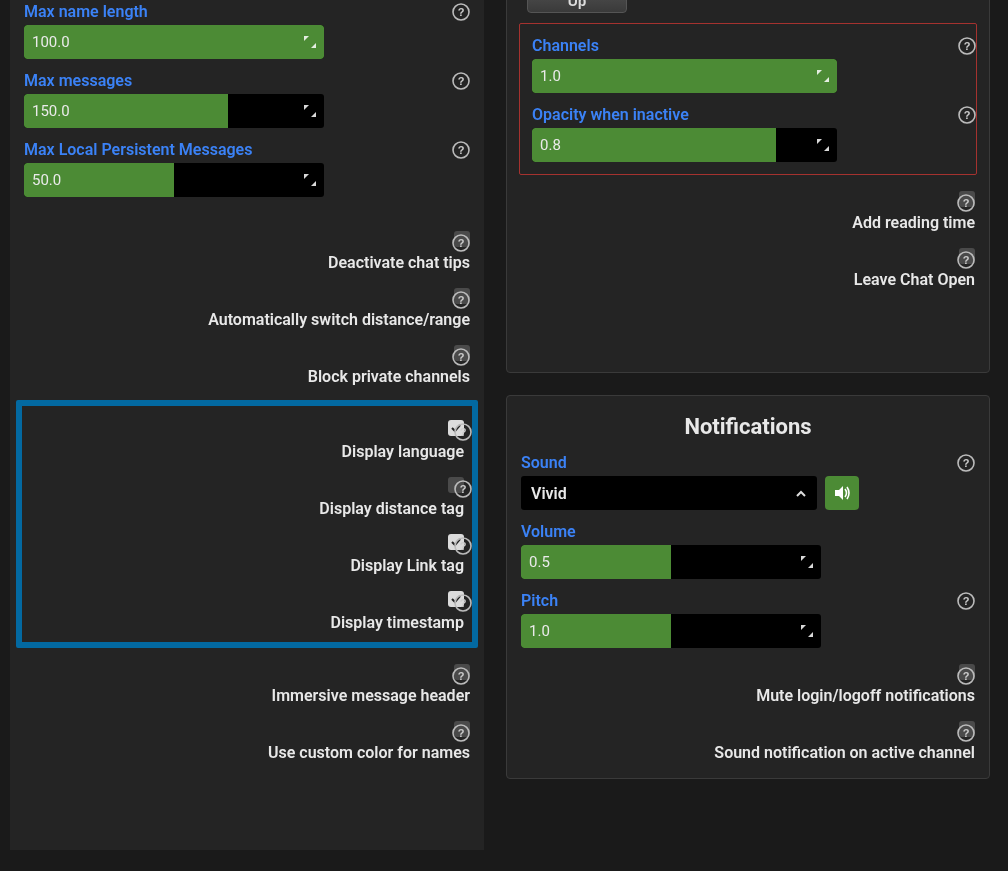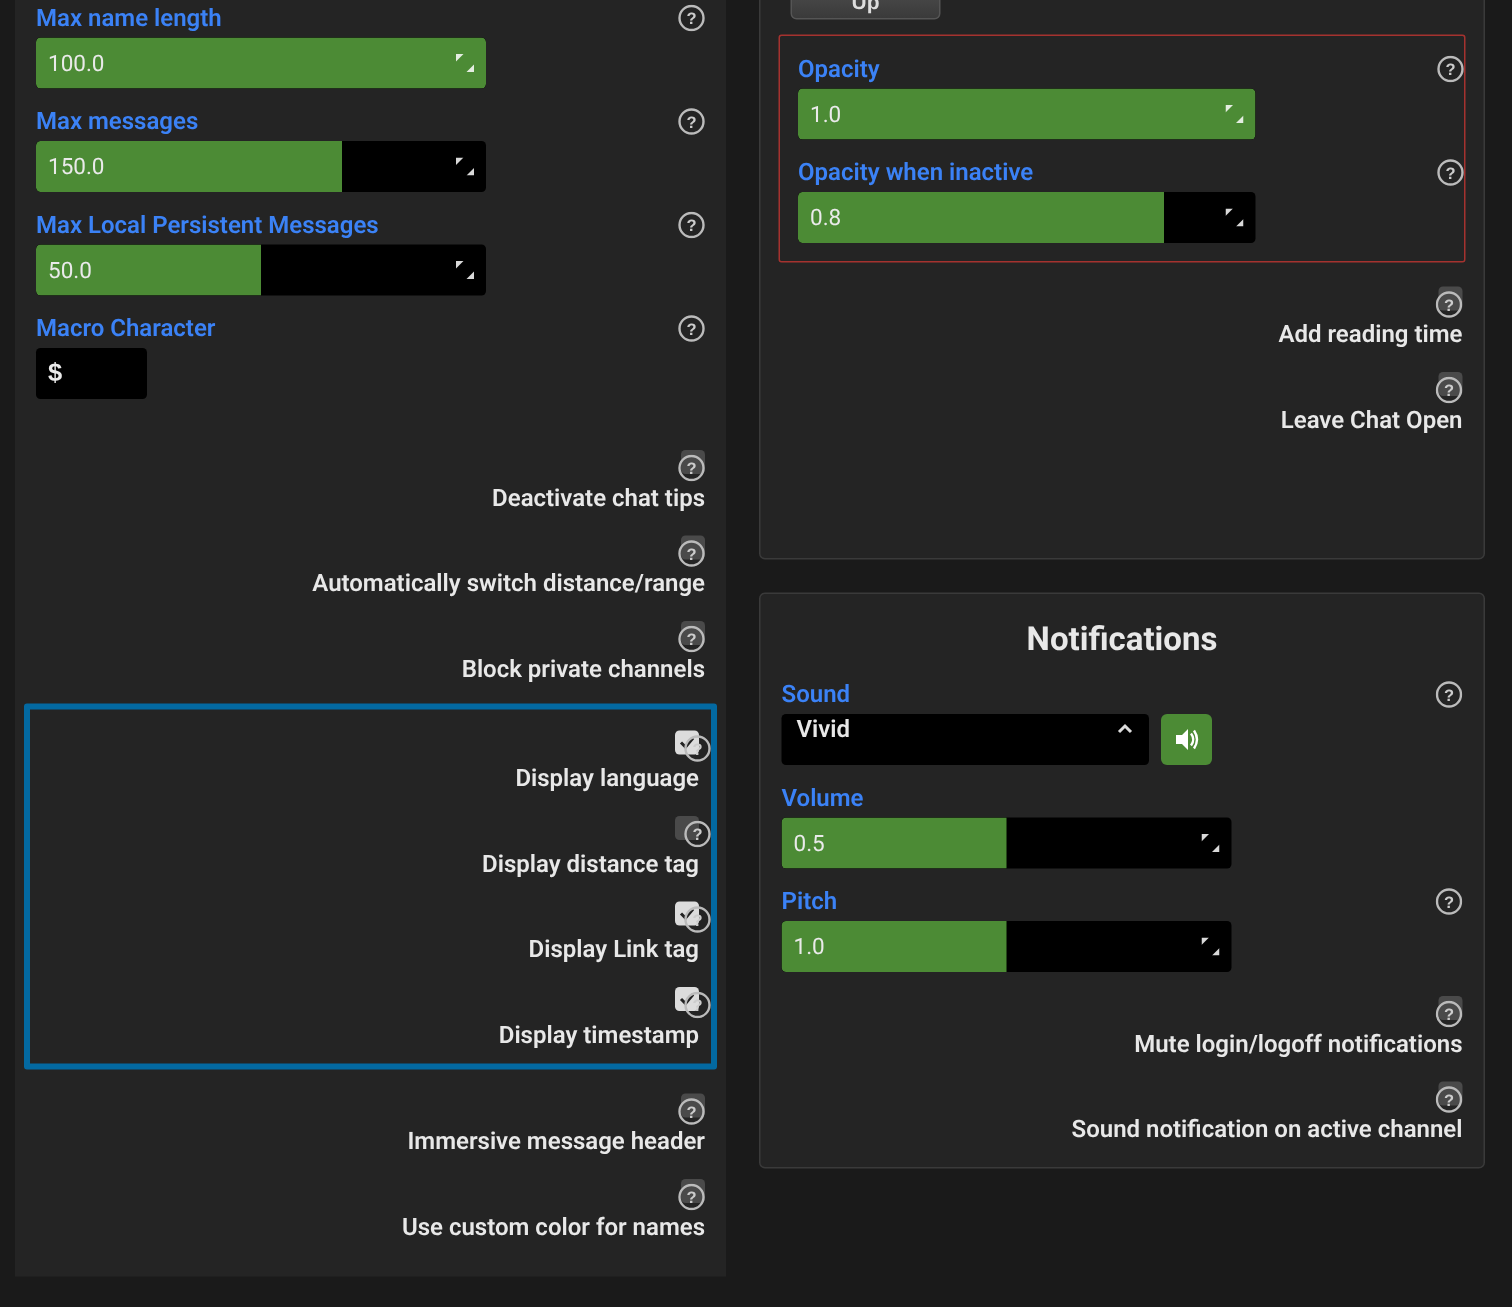--- a/index.html
+++ b/index.html
@@ -158,21 +158,21 @@
   }
   .check-row .chk.checked svg { display:block; }
   .check-row .chk svg { display:none; }
   .check-label {
     font-size: 16px;
     font-weight: 600;
     color: #e8e8e8;
   }
 
   .highlight-red {
-    border: 4px solid #0369a1;
+    border: 6px solid #0369a1;
     border-radius: 2px;
     padding: 10px 8px 0 8px;
     margin: 0 -8px 8px -8px;
   }
   .highlight-red-right {
     border: 1px solid #a5322f;
     border-radius: 2px;
     padding: 12px 12px 4px 12px;
     margin: 2px -2px 14px -2px;
   }
@@ -187,24 +187,25 @@
     font-size: 14px;
     font-weight: 600;
     text-align: center;
     line-height: 20px;
     margin-bottom: 0;
     margin-left: 6px;
   }
 
   .dropdown {
     height: 34px;
-    width: 245px;
+    width: 296px;
     background: #000;
     border-radius: 3px;
     display: flex;
+    align-items: center;
     padding: 0 10px;
     justify-content: space-between;
     font-size: 16px;
     font-weight: 600;
   }
   .dd-row {
     display:flex;
     gap: 8px;
     align-items:center;
   }
@@ -296,29 +297,20 @@
             </svg>
           </span>
       </div>
       <span class="help-icon">
           <svg width="18" height="18">
             <use href="#help-g"></use>
           </svg>
         </span>
     </div>
 
-    <div class="field-row">
-      <span class="field-label">Macro Character</span>
-      <input class="text-input" value="$" style="">
-      <span class="help-icon">
-          <svg width="18" height="18">
-            <use href="#help-g"></use>
-          </svg>
-        </span>
-    </div>
 
     <div class="spacer-sm"></div>
 
     <div class="check-row">
       <div class="chk"></div>
       <span class="check-label">Deactivate chat tips</span>
       <span class="help-icon">
           <svg width="18" height="18">
             <use href="#help-g"></use>
           </svg>
@@ -420,21 +412,21 @@
 </div>
 
 <div class="col col-right">
 
   <div class="panel panel-right-top">
     <button class="btn-up">Up</button>
 
     <div class="highlight-red-right" style="margin-top:10px">
 
       <div class="field-row">
-        <span class="field-label">Opacity</span>
+        <span class="field-label">Channels</span>
         <div class="slider-box wide">
           <div class="slider-fill full" style="width:100%"></div>
           <span class="slider-value">1.0</span>
           <span class="slider-grip">
               <svg width="12" height="12">
                 <use href="#grip-g"></use>
               </svg>
             </span>
         </div>
         <span class="help-icon" style="right:-12px">

